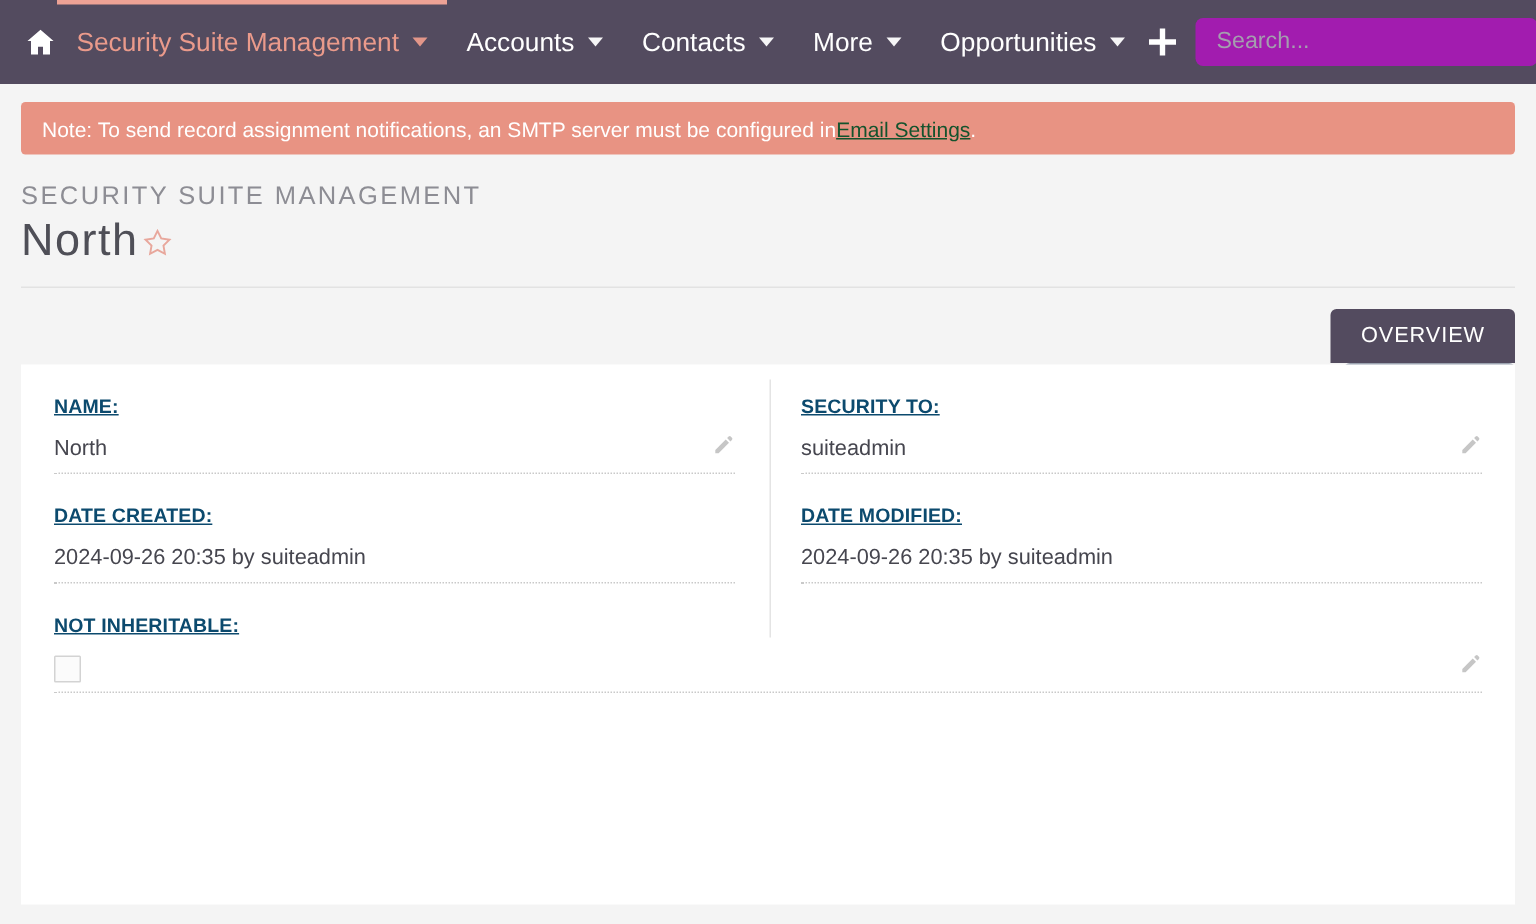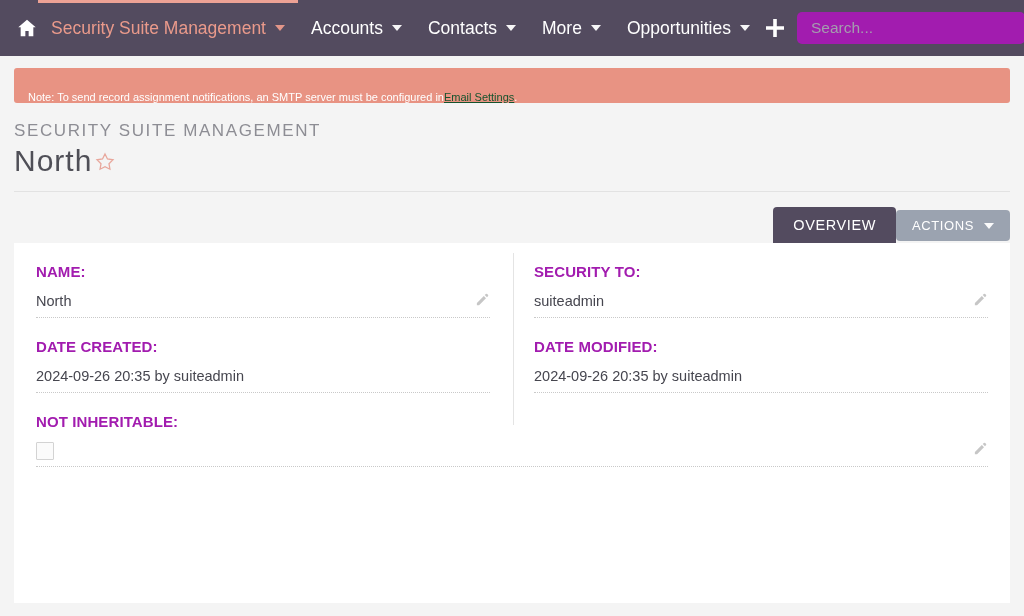--- a/index.html
+++ b/index.html
@@ -82,24 +82,24 @@
   }
   .nav-search::placeholder { color: #a49eae; }
 
   
   .alert {
     margin: 12px 14px 0 14px;
     height: 35px;
     background: #e89383;
     border-radius: 3px;
     display: flex;
-    align-items: flex-end;
+    align-items: center;
     padding: 0 14px;
     color: #ffffff;
-    font-size: 11px;
+    font-size: 14px;
   }
   .alert a {
     color: #14532d;
     font-weight: normal;
     text-decoration: underline;
   }
 
   
   .page-head { padding: 18px 14px 0 14px; }
   .module-title {
@@ -126,22 +126,23 @@
     margin: 12px 14px 0 14px;
     border: none;
     border-top: 1px solid #e2e2e2;
   }
 
   
   .tabrow {
     margin: 14px 14px 0 14px;
     display: flex;
     align-items: flex-end;
-    justify-content: flex-end;
+    justify-content: flex-start;
     height: 37px;
+    flex-direction: column;
   }
   .tab {
     background: #534b5f;
     color: #fff;
     font-size: 14.5px;
     letter-spacing: .6px;
     padding: 10px 20px;
     border-radius: 4px 4px 0 0;
     cursor: pointer;
   }
@@ -182,25 +183,26 @@
     display: flex;
     flex-wrap: wrap;
   }
   .field {
     width: 50%;
     padding: 20px 22px 0 22px;
     position: relative;
   }
   .field.full { width: 100%; }
   .field-label {
-    color: #a21caf;
-    font-size: 15px;
+    color: #0c4a6e;
+    font-size: 13px;
     font-weight: bold;
     letter-spacing: .1px;
     margin-bottom: 11px;
+    text-decoration: underline;
   }
   .field-body {
     display: flex;
     align-items: flex-end;
     justify-content: space-between;
     min-height: 23px;
     border-bottom: 1px dotted #c9c9c9;
     padding-bottom: 6px;
   }
   .field-value {

